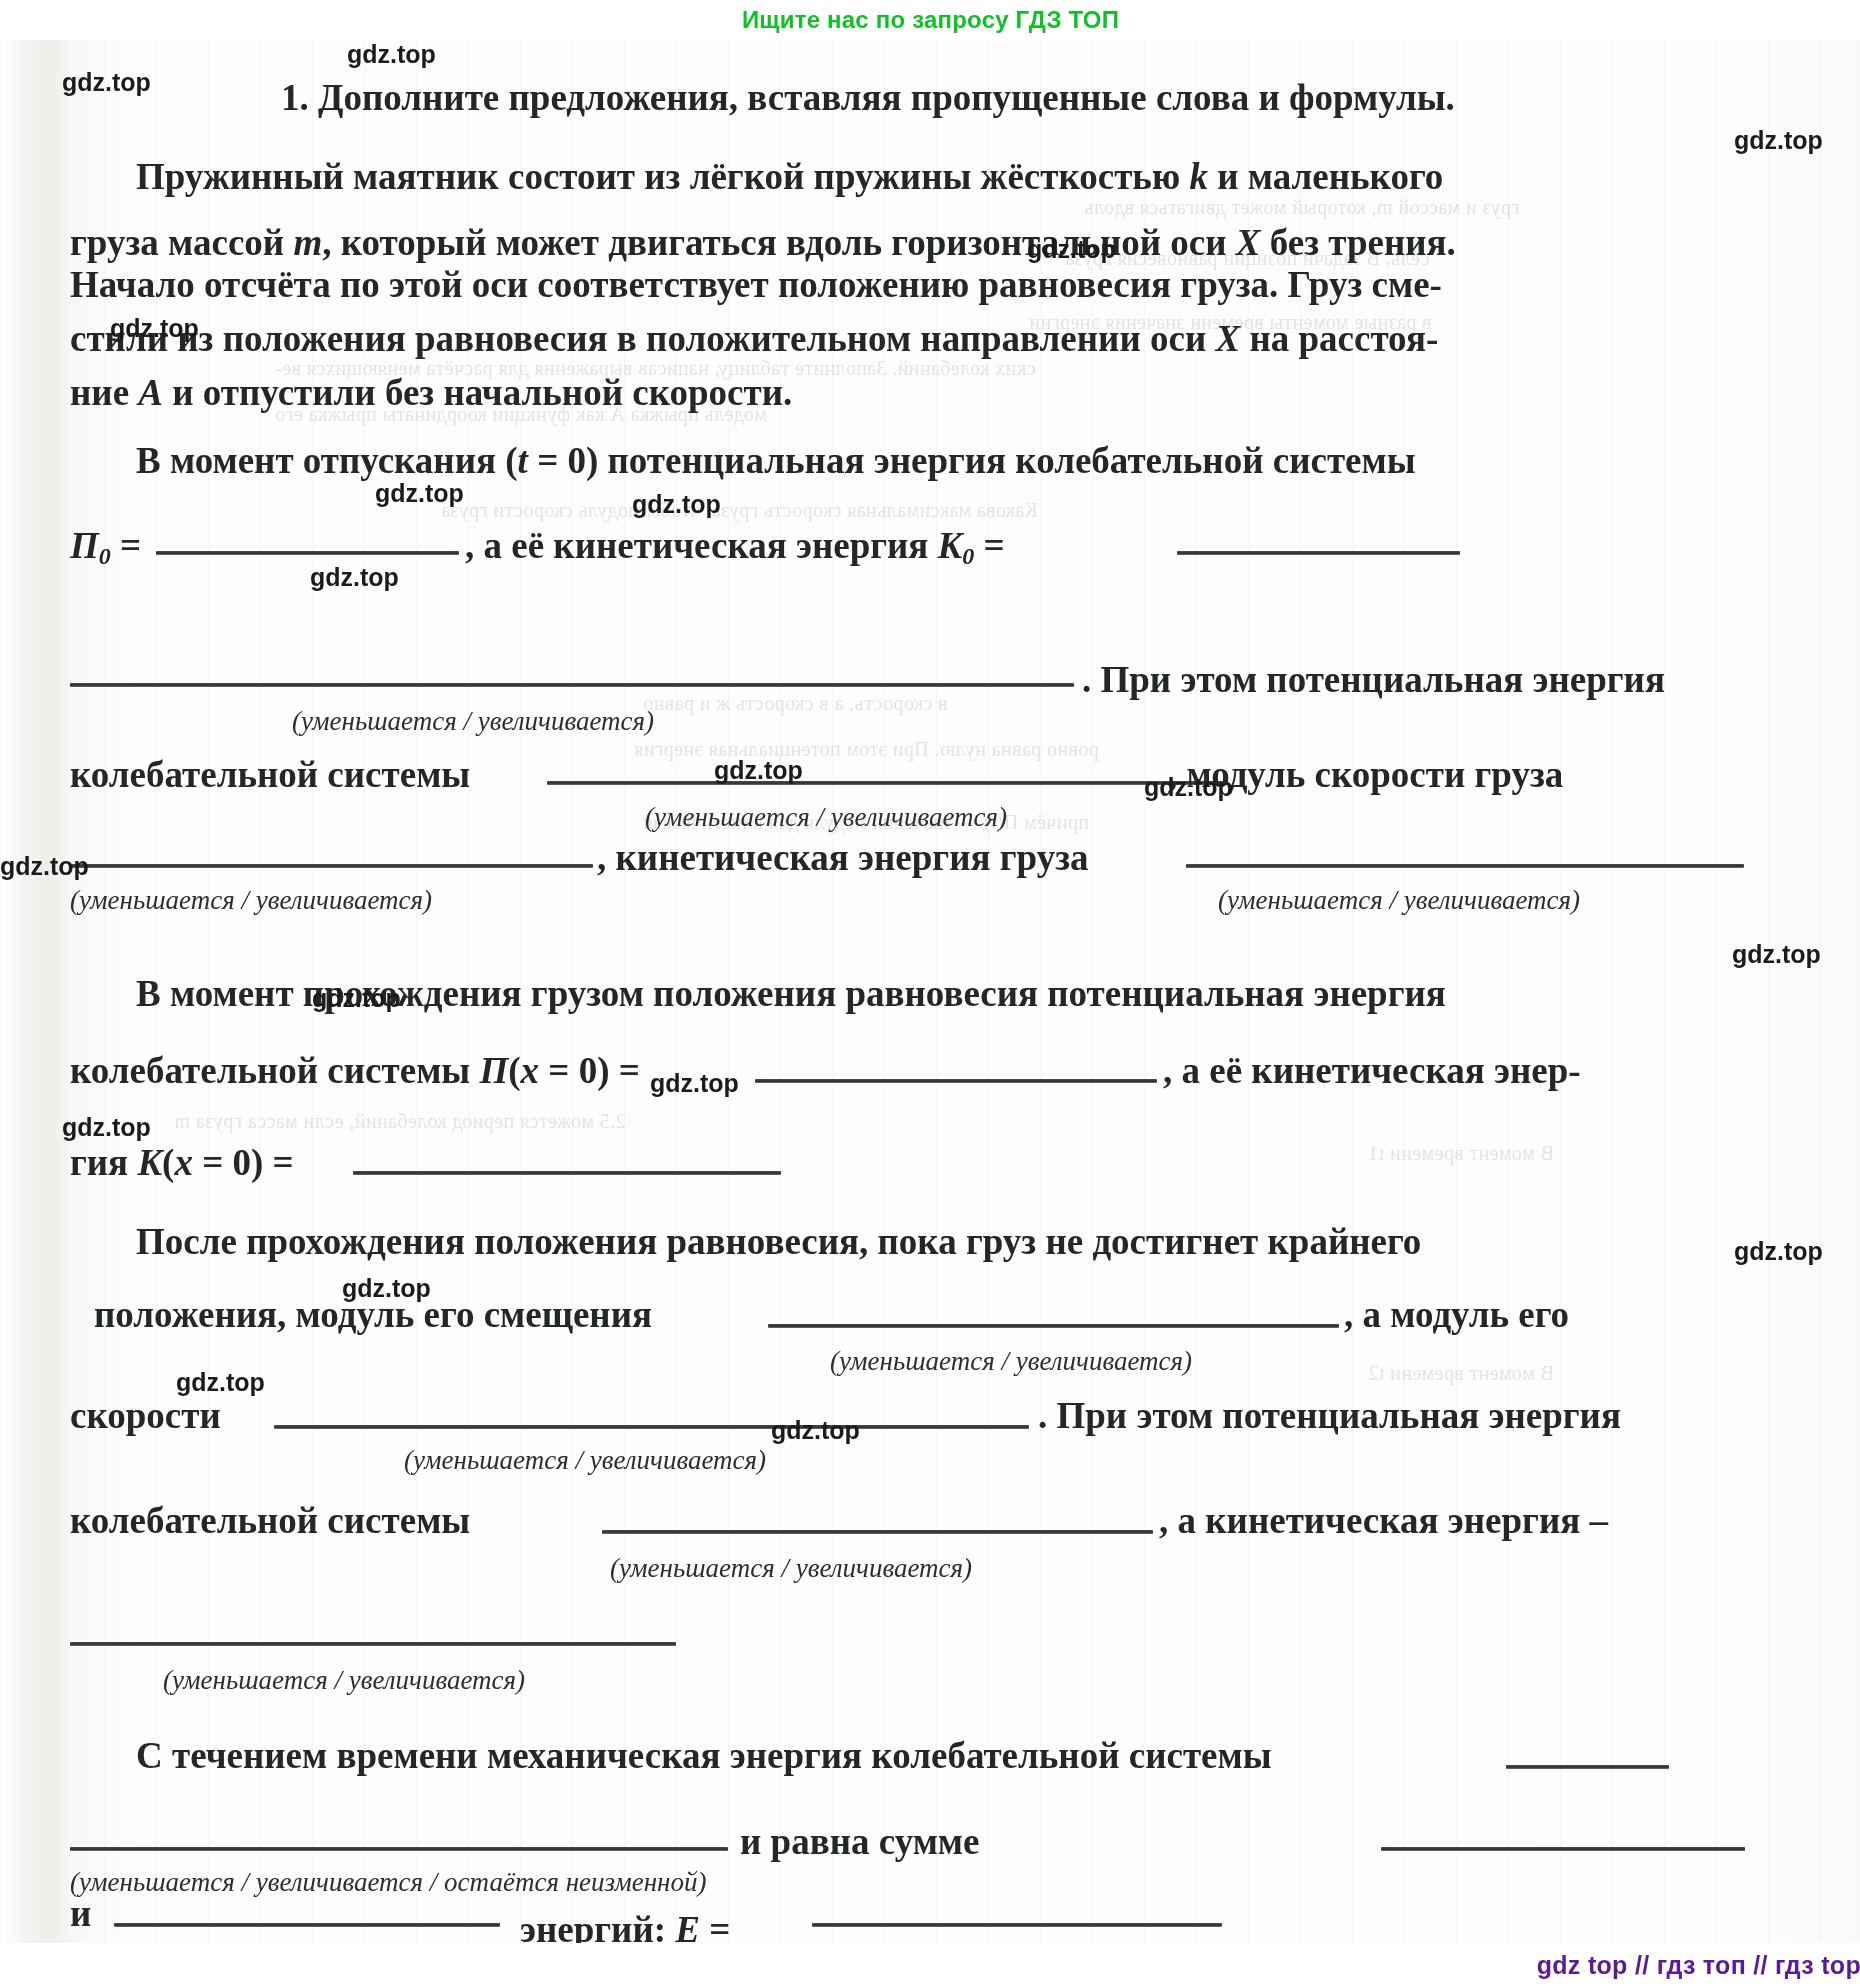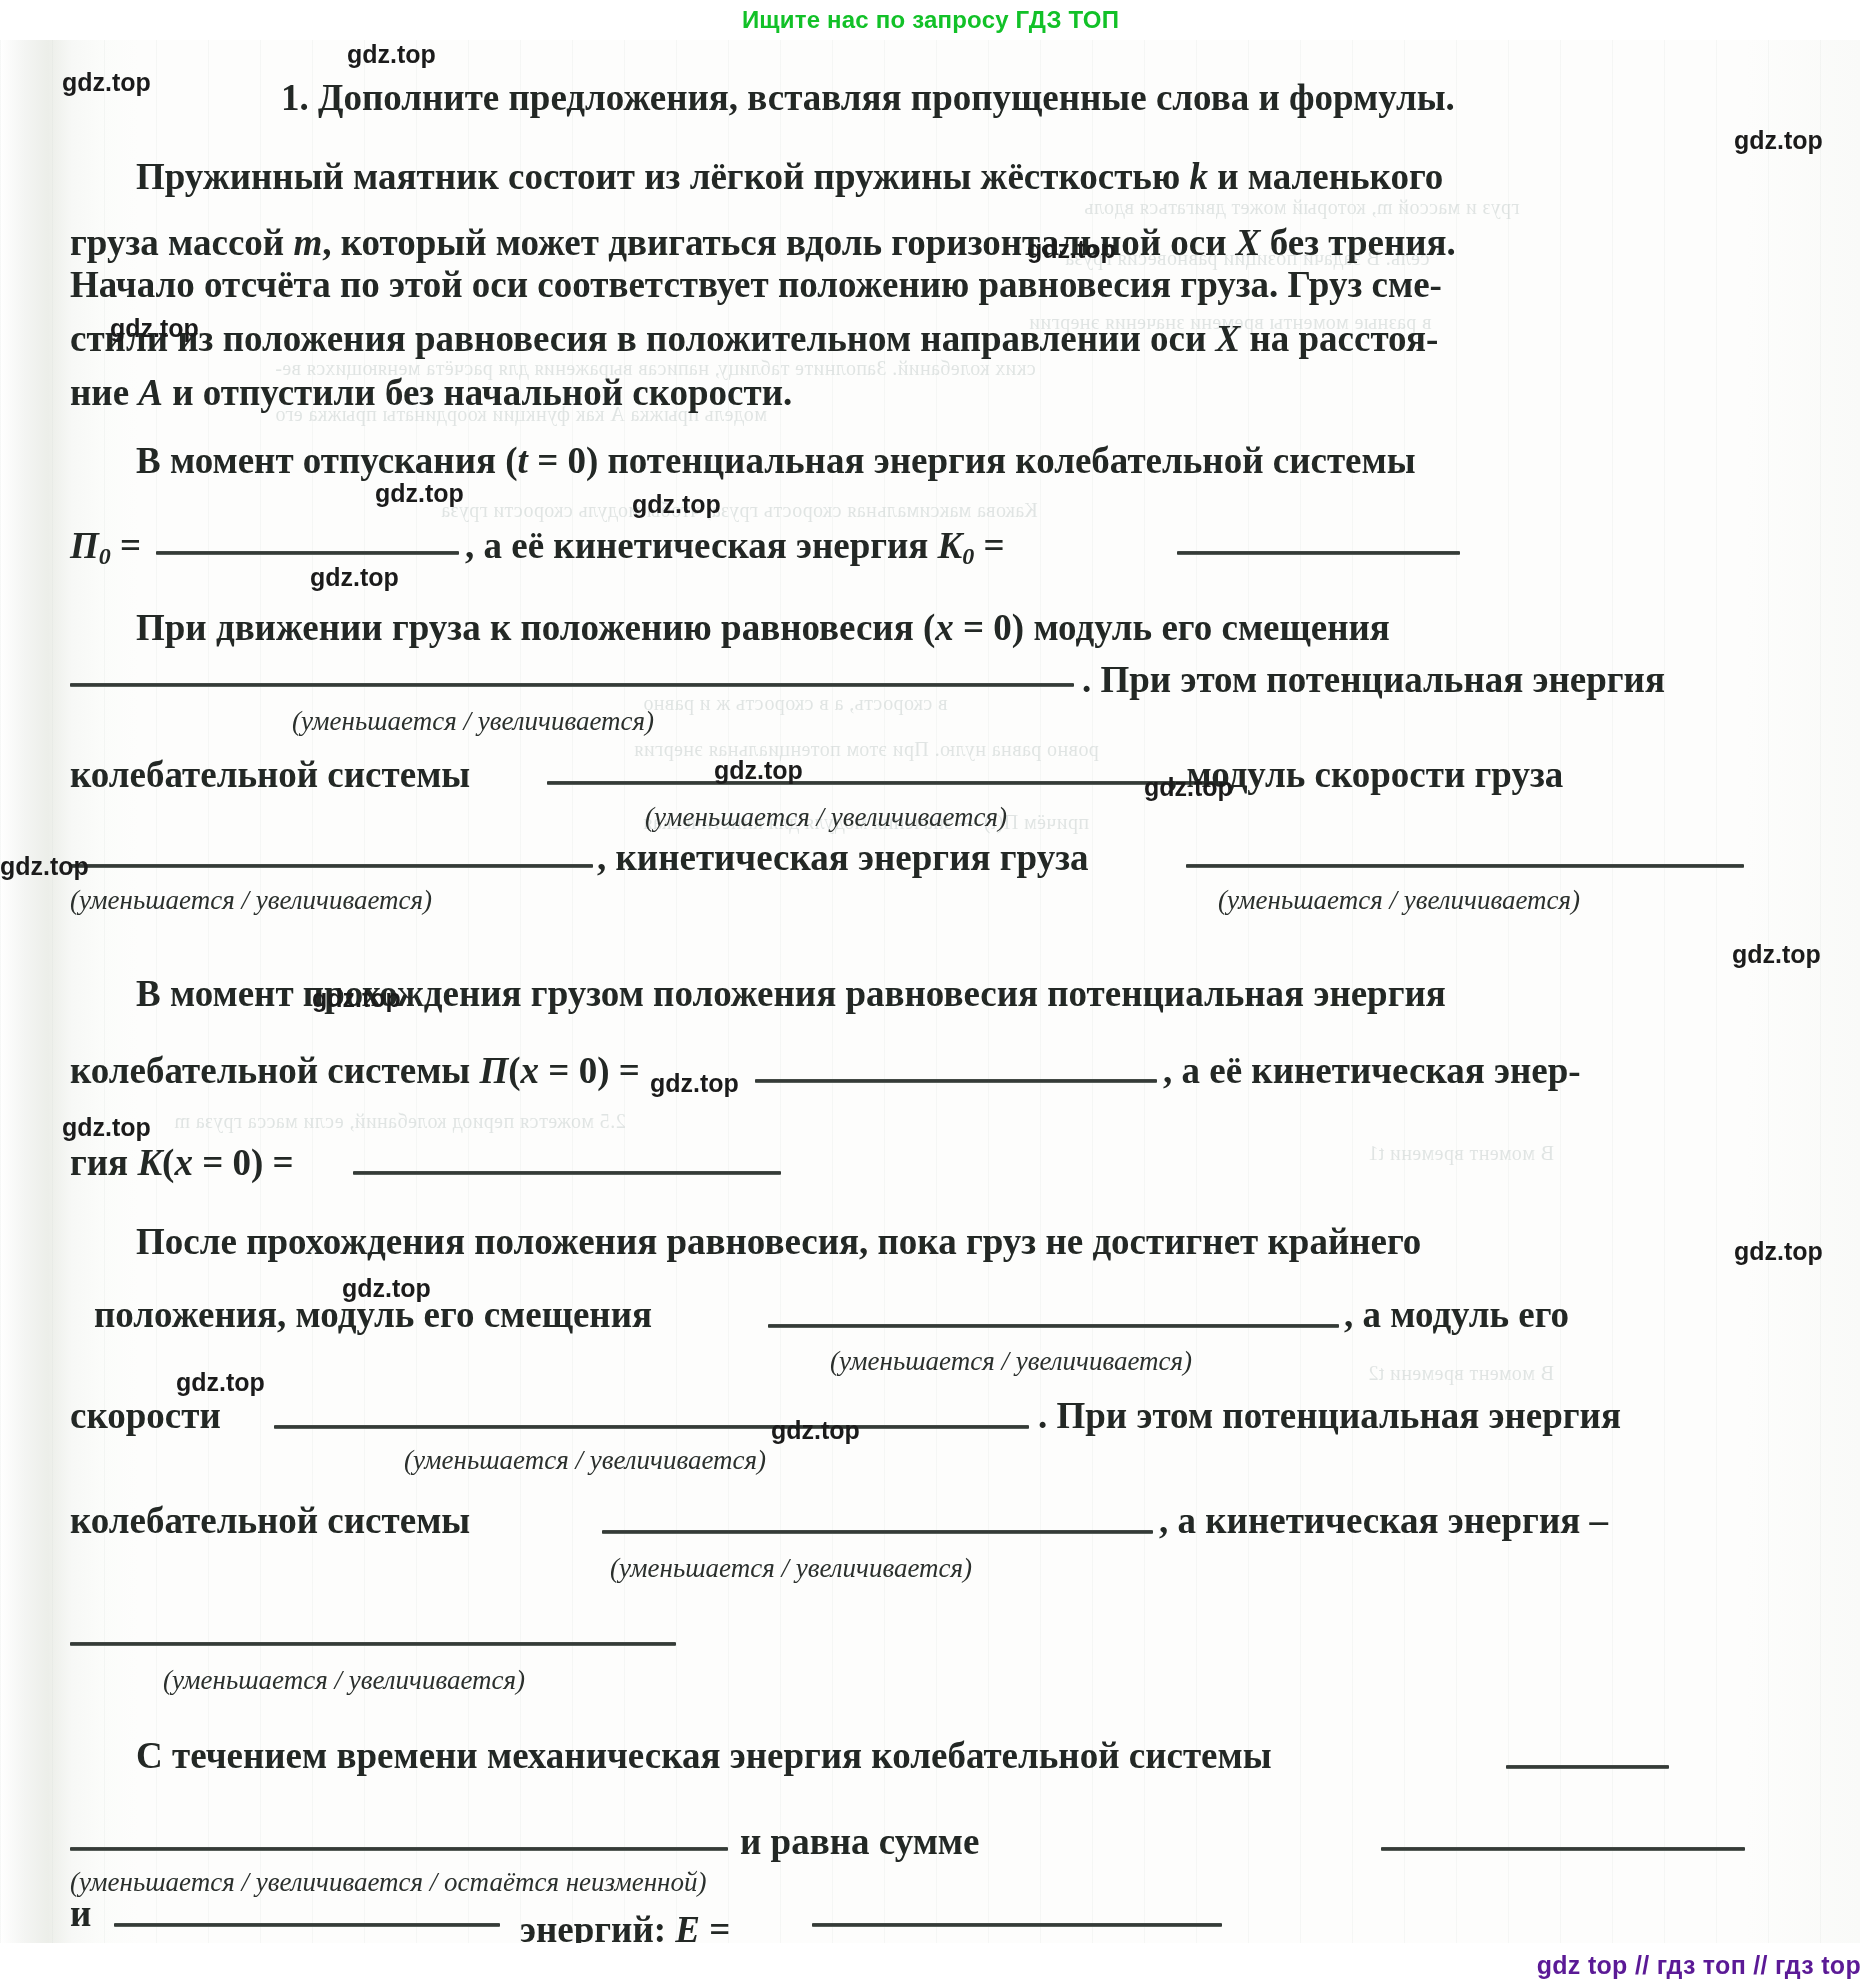--- a/index.html
+++ b/index.html
@@ -177,23 +177,20 @@
 
     <div class="ln" style="left:70px;top:487px;">
       <span class="it">П</span><span class="sub">0</span><span> = </span>
     </div>
     <div class="rule" style="left:156px;top:511px;width:303px;"></div>
     <div class="ln" style="left:465px;top:487px;">
       <span>, а её кинетическая энергия </span><span class="it">K</span><span class="sub">0</span><span> = </span>
     </div>
     <div class="rule" style="left:1177px;top:511px;width:283px;"></div>
 
-    <div class="ln" style="left:136px;top:569px;">
-      <span>При движении груза к положению равновесия (</span><span class="it">x</span><span> = 0) модуль его смещения</span>
-    </div>
 
     <div class="rule" style="left:70px;top:643px;width:1004px;"></div>
     <div class="ln" style="left:1082px;top:621px;">. При этом потенциальная энергия</div>
     <div class="hint" style="left:292px;top:666px;">(уменьшается / увеличивается)</div>
 
     <div class="ln" style="left:70px;top:716px;">колебательной системы</div>
     <div class="rule" style="left:547px;top:741px;width:681px;"></div>
     <div class="ln" style="left:1168px;top:716px;">, модуль скорости груза</div>
     <div class="hint" style="left:645px;top:762px;">(уменьшается / увеличивается)</div>
 

